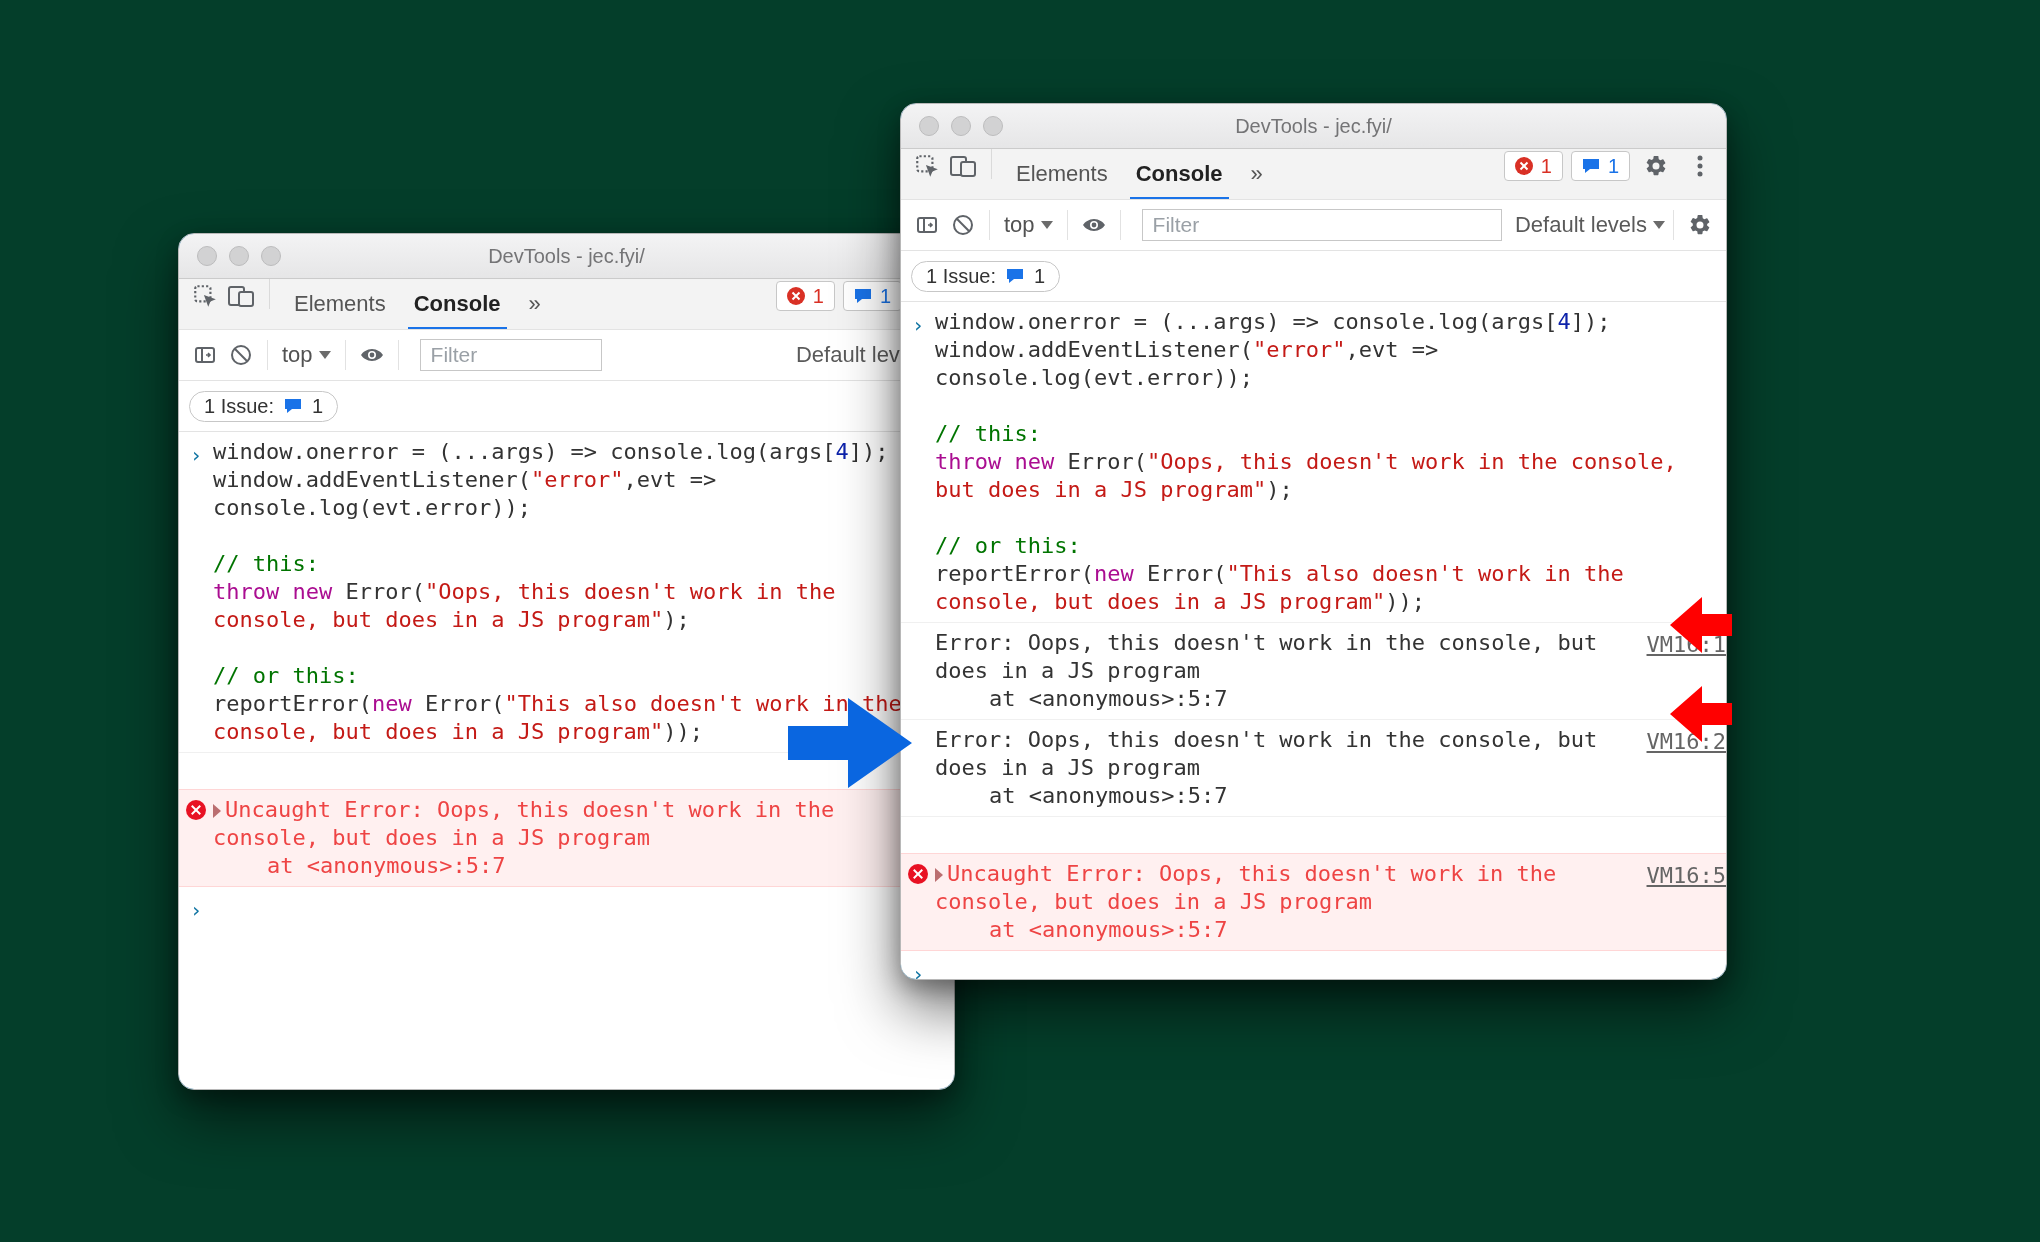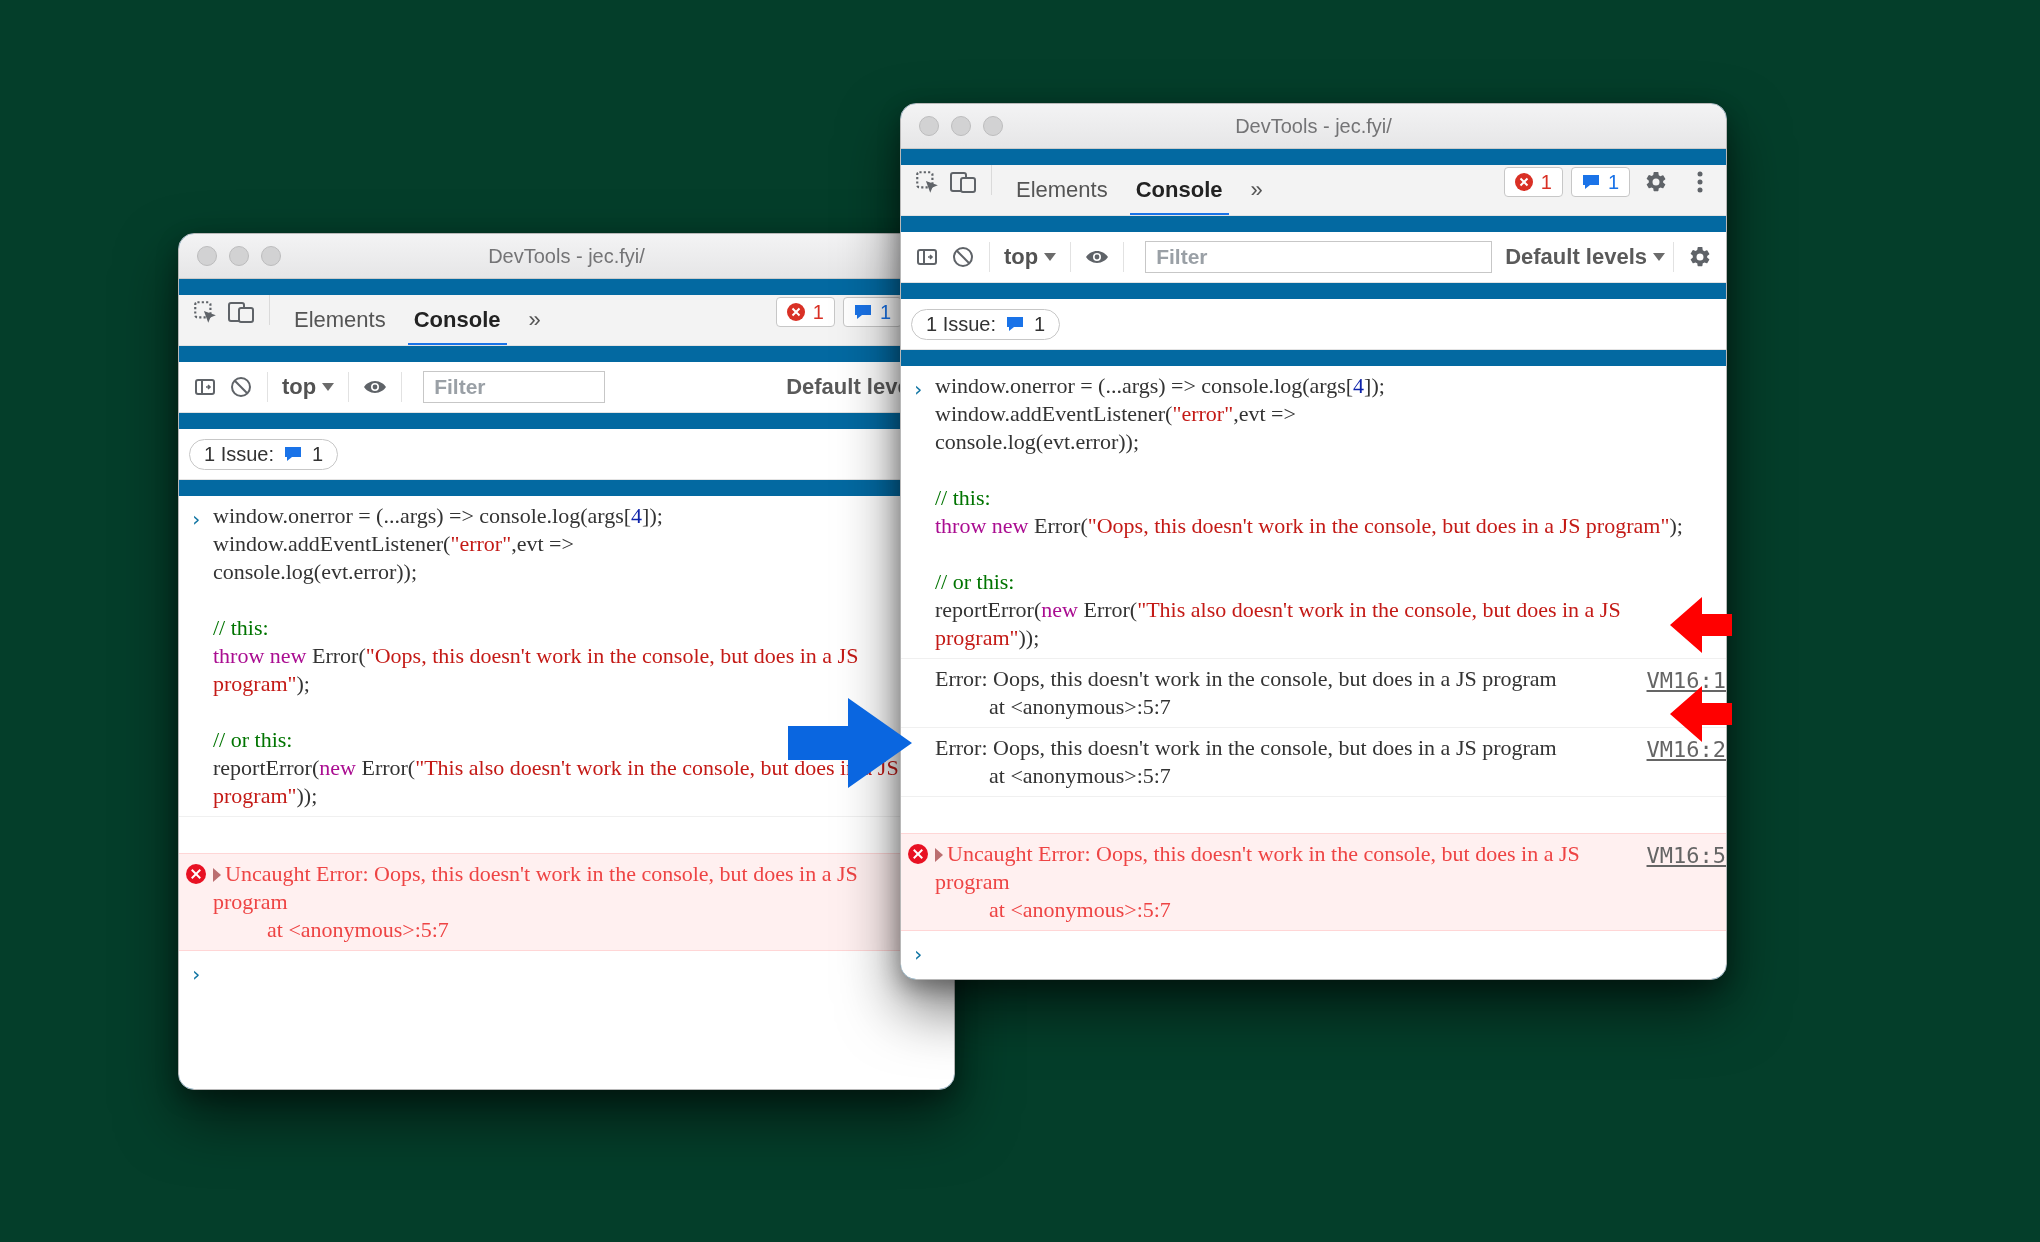--- a/index.html
+++ b/index.html
@@ -38,21 +38,20 @@
 
   .window{
     position:absolute;
     display:flex;
     flex-direction:column;
     background:#0369a1;
     border-radius:16px;
     border:1px solid #b8b8b8;
     box-shadow:0 28px 60px rgba(0,0,0,.55), 0 8px 22px rgba(0,0,0,.3);
     overflow:hidden;
-    gap:16px;
   }
   #win-left{ left:178px; top:233px; width:775px; height:855px; z-index:10;}
   #win-right{left:900px; top:103px; width:825px; height:875px; z-index:20;}
 
   .titlebar{
     height:44px;background:linear-gradient(#f3f3f4,#e6e6e7);
     border-bottom:1px solid var(--border);
     display:flex;align-items:center;position:relative;
     color:#6b6b6b;font-size:20px;text-align:center;flex:none;
   }
@@ -82,21 +81,21 @@
     background:#fff;display:flex;align-items:center;gap:8px;padding:0 10px;
     font-size:20px;flex:none;
   }
   .badge.err{color:#d93025;}
   .badge.msg{color:var(--blue);}
   .badge svg{display:block;}
 
   .subtoolbar{
     height:50px;display:flex;align-items:center;padding:0 8px;gap:0;
     border-bottom:1px solid var(--border-light);background:#fff;font-size:22px;color:#5a5a5a;
-    overflow:hidden;flex:none;font-weight:bold;
+    overflow:hidden;flex:none;
   }
   .subtoolbar .sep{width:1px;height:30px;background:#e2e2e2;margin:0 8px;}
   .dropdown{
     display:flex;align-items:center;gap:6px;
     color:#525252;padding:0 6px;cursor:pointer;
   }
   .dropdown .caret{border-left:6px solid transparent;border-right:6px solid transparent;border-top:8px solid #6b6b6b;}
   .filter{
     height:30px;min-width:160px;border:1px solid var(--control-border);
     padding:0 10px;font-size:21px;color:#9aa0a6;margin:0 13px;
@@ -116,21 +115,21 @@
 
   .console{
     flex:1;overflow:auto;background:#fff;
     font-size:22px;line-height:28px;color:#333;
   }
   .row{
     display:flex;border-bottom:1px solid var(--console-border);padding:6px 0 6px 0;
   }
   .row .gutter{width:34px;text-align:center;color:var(--blue);font-size:20px;flex:none;padding-top:3px;}
   .row .gutter.prompt{color:var(--accent-aqua);}
-  .row .content{flex:1;padding-right:16px;min-width:0;font-family:Liberation Serif, serif;}
+  .row .content{flex:1;padding-right:16px;min-width:0;}
   .row .source{margin-left:auto;color:var(--source-link);text-decoration:underline;white-space:nowrap;padding-top:2px;}
   .row.error{background:var(--error-bg);border-top:1px solid var(--error-border);border-bottom:1px solid var(--error-border);margin-top:36px;}
   .row.error .x-icon{width:34px;text-align:center;padding-top:3px;flex:none;}
   .row.error .x-icon .circ{
     display:inline-block;width:20px;height:20px;border-radius:50%;background:#e81123;position:relative;
   }
   .row.error .x-icon .circ::before,.row.error .x-icon .circ::after{
     content:"";position:absolute;top:9px;left:4px;width:12px;height:2px;background:#fff;
   }
   .row.error .x-icon .circ::before{transform:rotate(45deg);}

